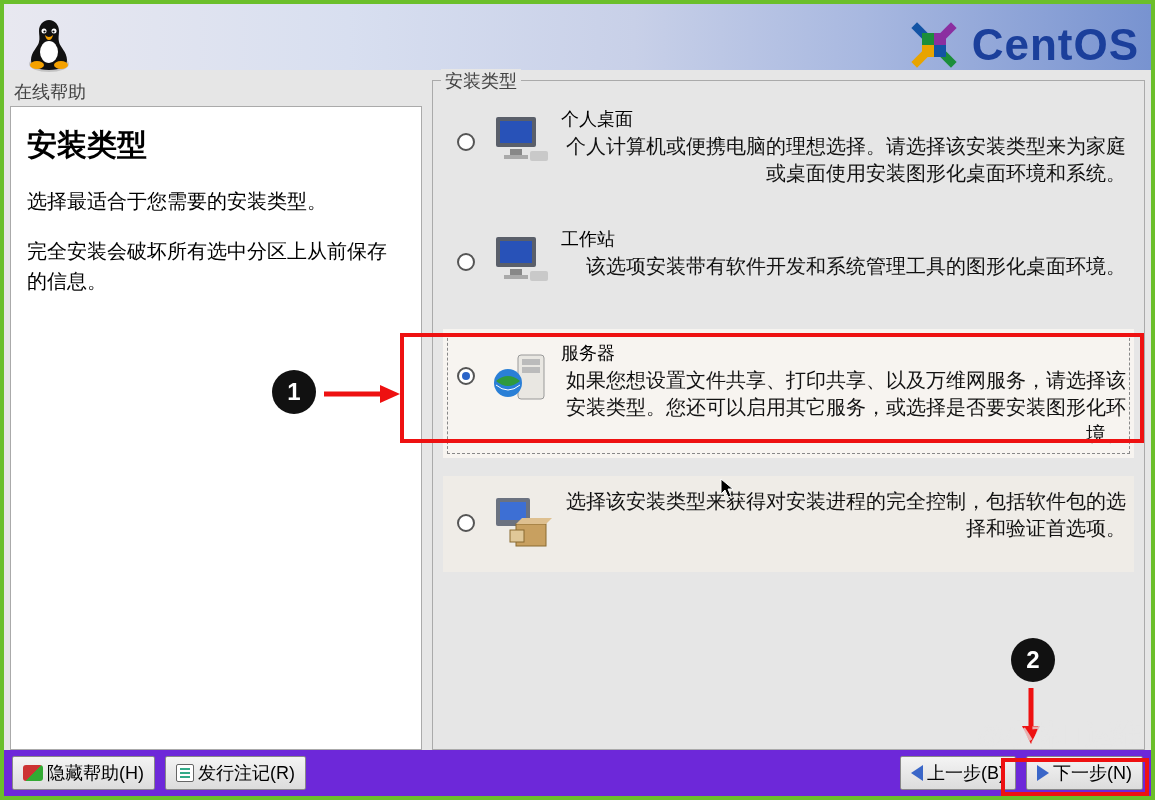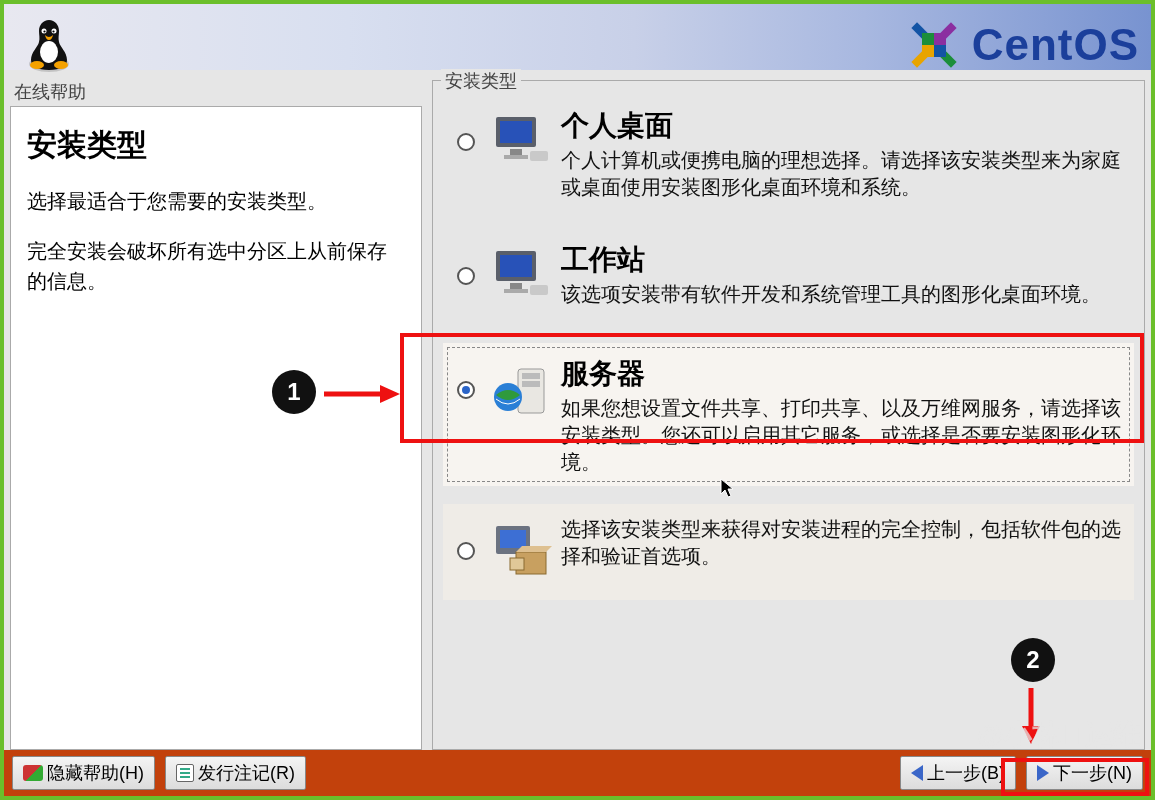--- a/index.html
+++ b/index.html
@@ -137,28 +137,29 @@
     display: flex;
     justify-content: center;
     align-items: center;
     padding-top: 8px;
   }
   .text-col {
     flex: 1;
     padding-top: 2px;
   }
   .opt-title {
-    font-size: 28px;
-    font-weight: 700;
+    font-size: 18px;
+    font-weight: 400;
     margin-bottom: 2px;
   }
   .opt-desc {
     font-size: 20px;
     line-height: 1.35;
     color: #111;
+    text-align: right;
   }
   .computer-icon { width: 58px; height: 54px; }
   .server-icon { width: 66px; height: 62px; }
   .custom-icon { width: 66px; height: 62px; }
 
   .red-frame {
     position: absolute;
     border: 4px solid #e11;
     pointer-events: none;
   }
@@ -182,21 +183,21 @@
     font-weight: 600;
     display: flex;
     align-items: center;
     justify-content: center;
   }
 
   .footer {
     position: absolute;
     left: 4px; right: 4px; bottom: 4px;
     height: 46px;
-    background: #c2410c;
+    background: #6d28d9;
     display: flex;
     align-items: center;
     padding: 0 8px;
     gap: 10px;
   }
   .footer-spacer { flex: 1; }
   .btn {
     display: flex;
     align-items: center;
     gap: 4px;

